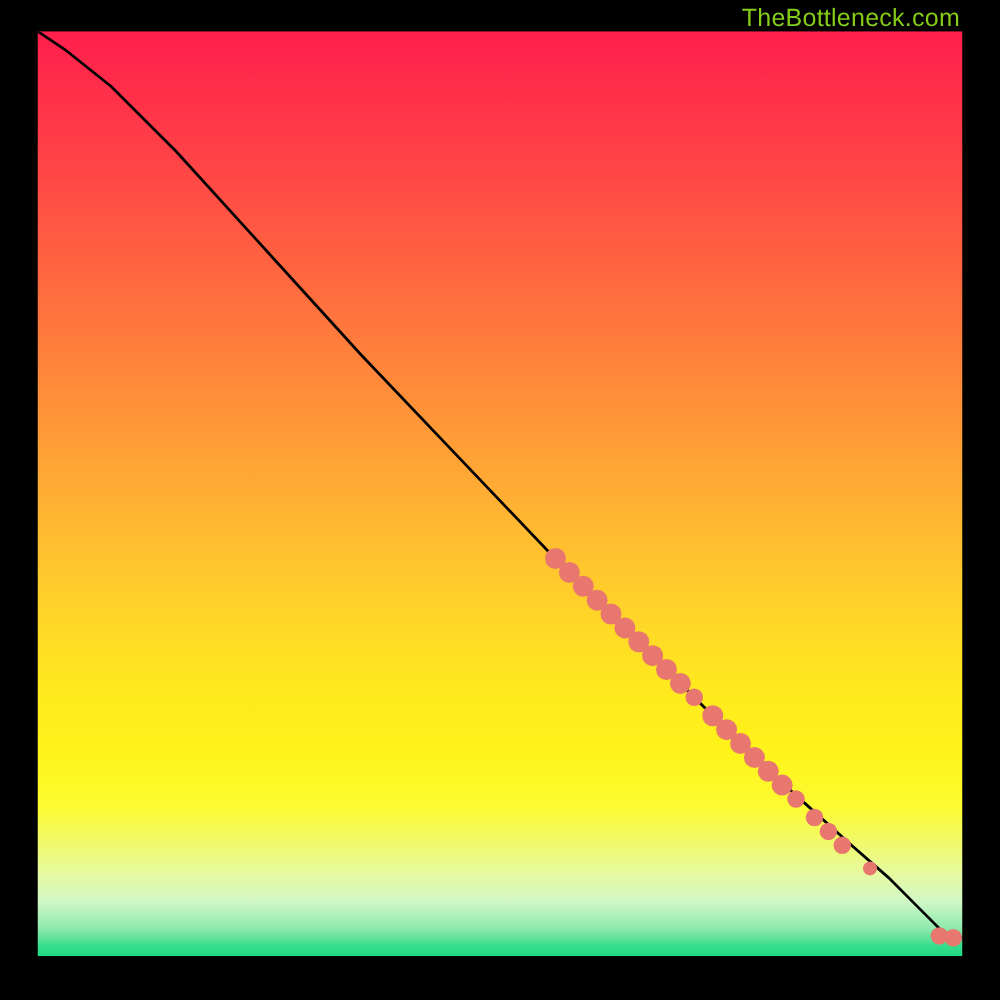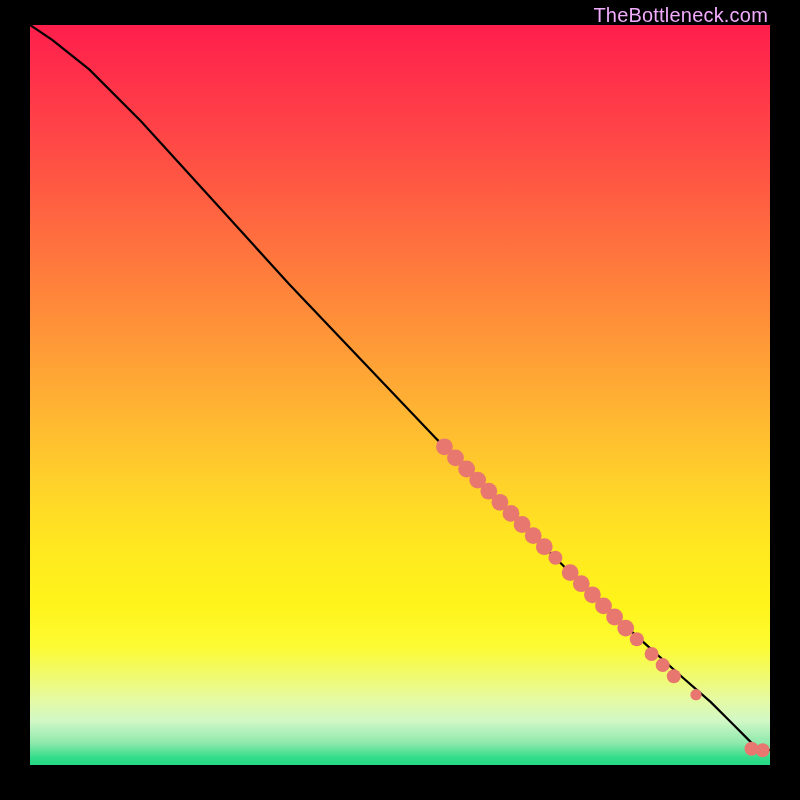--- a/index.html
+++ b/index.html
@@ -47,21 +47,21 @@
       #d2f8c6 94%,
       #8fe9ad 97%,
       #33dc8a 99%,
       #22d884 100%
     );
   }
   .watermark {
     position: absolute;
     top: 4px;
     right: 32px;
-    color: #f0abfc;
+    color: #84cc16;
     font-size: 20px;
     font-weight: 500;
     letter-spacing: 0.2px;
     user-select: none;
     margin-left: 44px;
   }
   svg.curve {
     position: absolute;
     left: 0; top: 0;
     width: 740px;

